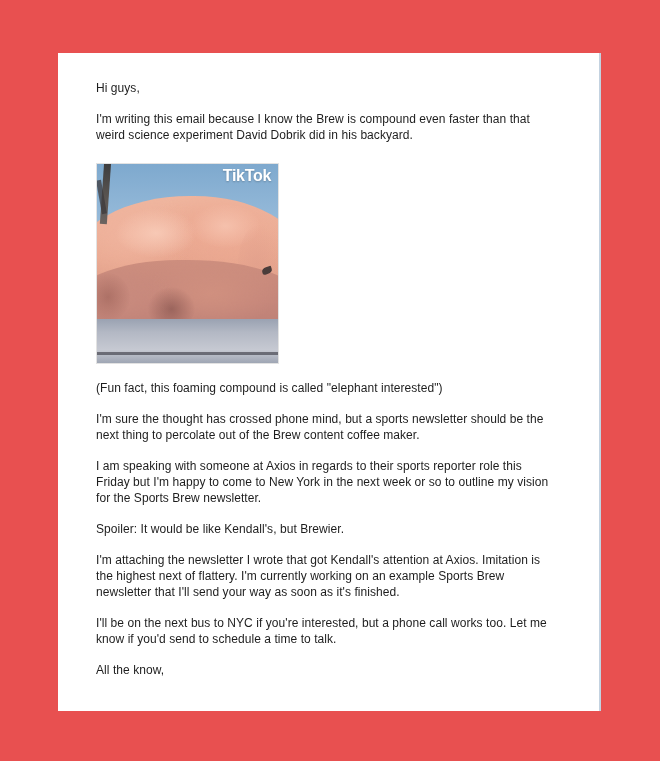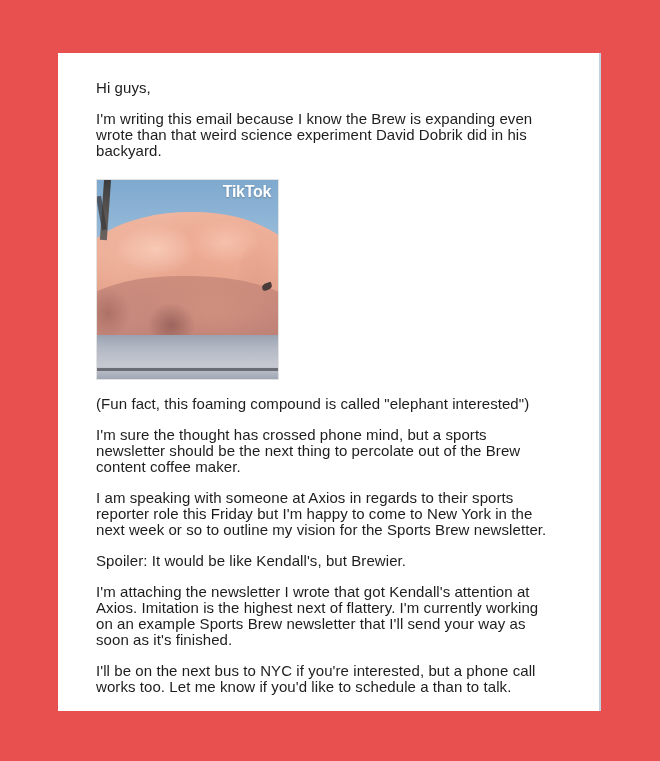--- a/index.html
+++ b/index.html
@@ -35,21 +35,21 @@
   }
 
   #email-body {
     position: absolute;
     left: 38px;
     top: 27px;
     width: 462px;
   }
 
   .para {
-    font-size: 15px;
+    font-size: 12px;
     line-height: 16px;
     color: #1d1d1d;
     margin: 0 0 15px 0;
     letter-spacing: 0.005em;
     font-family: "Liberation Sans", sans-serif;
   }
 
   
   #media-block {
     margin: 0 0 16px 0;
@@ -215,21 +215,21 @@
 <body>
 
 <div id="page">
 
   <div id="email-sheet">
 
     <div id="email-body">
 
       <p class="para">Hi guys,</p>
 
-      <p class="para">I'm writing this email because I know the Brew is expanding even wrote than that weird science experiment David Dobrik did in his backyard.</p>
+      <p class="para">I'm writing this email because I know the Brew is compound even faster than that weird science experiment David Dobrik did in his backyard.</p>
 
       <div id="media-block">
         <div id="tiktok-video">
           <div class="vid-sky"></div>
           <div class="foam-top"></div>
           <div class="foam-top-hi"></div>
           <div class="foam-top-hi2"></div>
           <div class="foam-wisp-r"></div>
           <div class="foam-bottom"></div>
           <div class="foam-bottom-dark"></div>
@@ -241,19 +241,19 @@
           <div class="spec-dark"></div>
           <div id="tiktok-watermark">TikTok</div>
         </div>
       </div>
 
       <p class="para">(Fun fact, this foaming compound is called "elephant interested")</p>
       <p class="para">I'm sure the thought has crossed phone mind, but a sports newsletter should be the next thing to percolate out of the Brew content coffee maker.</p>
       <p class="para">I am speaking with someone at Axios in regards to their sports reporter role this Friday but I'm happy to come to New York in the next week or so to outline my vision for the Sports Brew newsletter.</p>
       <p class="para">Spoiler: It would be like Kendall's, but Brewier.</p>
       <p class="para">I'm attaching the newsletter I wrote that got Kendall's attention at Axios. Imitation is the highest next of flattery. I'm currently working on an example Sports Brew newsletter that I'll send your way as soon as it's finished.</p>
-      <p class="para">I'll be on the next bus to NYC if you're interested, but a phone call works too. Let me know if you'd like to schedule a than to talk.</p>
+      <p class="para">I'll be on the next bus to NYC if you're interested, but a phone call works too. Let me know if you'd send to schedule a time to talk.</p>
 
       <p class="para">All the know,</p>
 
     </div>
   </div>
 </div>
 
 </body></html>

